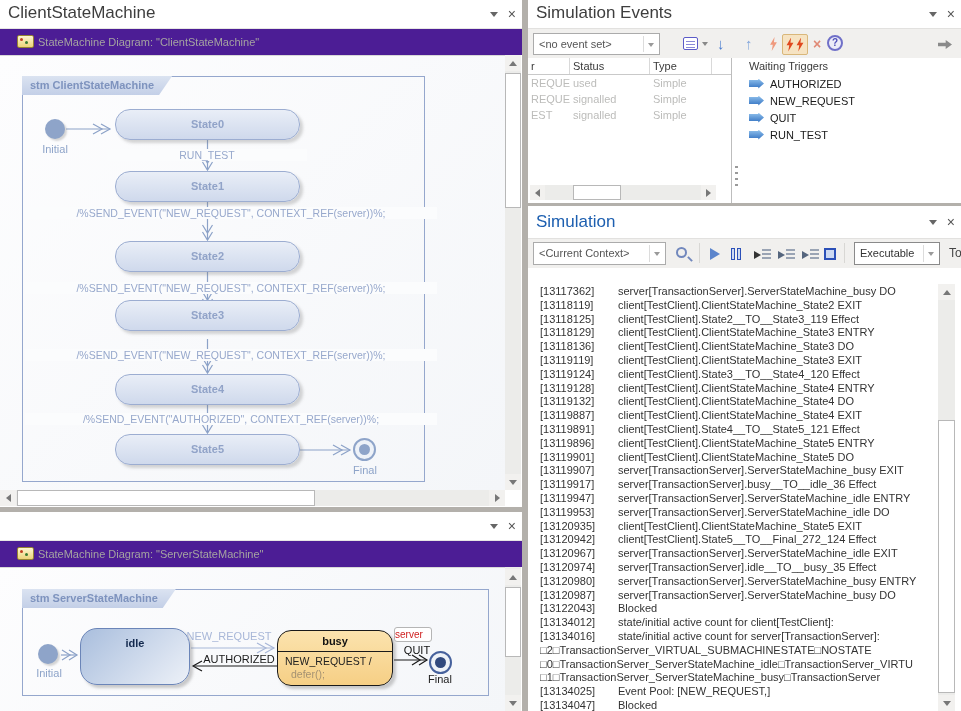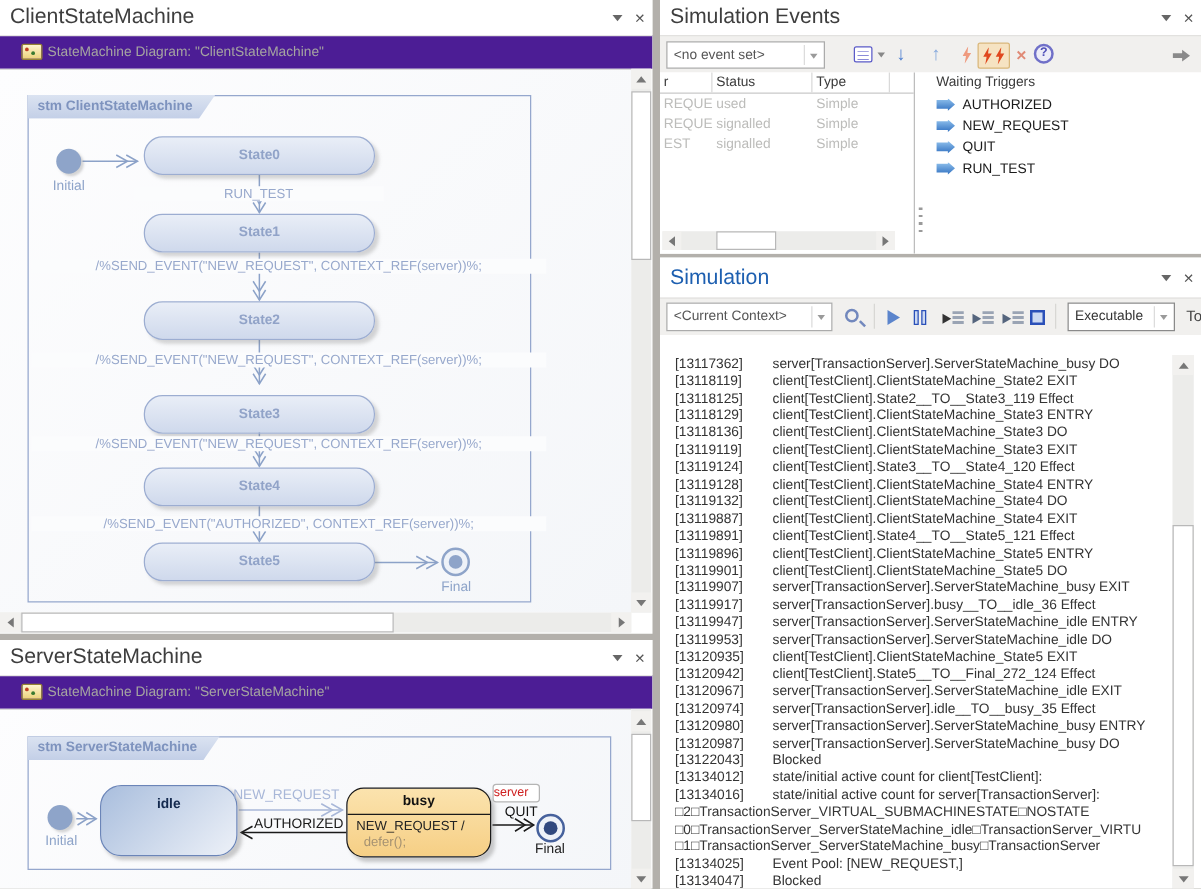--- a/index.html
+++ b/index.html
@@ -36,21 +36,21 @@
                background:linear-gradient(#dbe3f1,#c3cfe7); clip-path:polygon(0 0,100% 0,calc(100% - 13px) 100%,0 100%); white-space:nowrap; }
 
   .dia-svg { position:absolute; left:0; top:0; }
 
   .cstate { position:absolute; left:115px; width:185px; height:31px; border:1.5px solid #9cadd1; border-radius:15px;
             background:linear-gradient(#e9eef7,#cfd9ec); box-shadow:3px 3px 3px rgba(120,120,120,.30);
             font-size:11px; font-weight:bold; color:#91a3c8; text-align:center; line-height:28px; }
   .cstates div.cstate:nth-of-type(1){ top:53px; }
   .cstates div.cstate:nth-of-type(2){ top:115px; }
   .cstates div.cstate:nth-of-type(3){ top:185px; }
-  .cstates div.cstate:nth-of-type(4){ top:260px; }
+  .cstates div.cstate:nth-of-type(4){ top:244px; }
   .cstates div.cstate:nth-of-type(5){ top:318px; }
   .cstates div.cstate:nth-of-type(6){ top:378px; }
 
   .tlabel { position:absolute; left:25px; width:412px; text-align:center; font-size:10.5px; color:#97a8cc; background:#fbfcfd; white-space:nowrap; }
   .tl-0 { top:93px; left:107px; width:200px; }
   .tl-1 { top:151px; } .tl-2 { top:226px; } .tl-3 { top:293px; } .tl-4 { top:357px; }
 
   .node-init { position:absolute; width:20px; height:20px; border-radius:50%; background:#8ea4c9; box-shadow:2px 2px 2px rgba(120,120,120,.3); }
   .node-label { position:absolute; font-size:11px; color:#8ea4c9; text-align:center; white-space:nowrap; }
   .node-final { position:absolute; width:23px; height:23px; border-radius:50%; border:2px solid #8ea4c9; background:#eef2f8; }
@@ -224,21 +224,20 @@
       </div>
     <div class="sthumb" style="left:17px; top:0; width:298px; height:16px;"></div>
     <div class="sbtn" style="right:0; top:0; width:16px; height:16px;">
         <span class="tri-right"></span>
       </div>
   </div>
 </div>
 
 <div class="panel" id="panel-server">
   <div class="titlebar">
-    <div class="t">ServerStateMachine</div>
     <div class="win-btns">
       <span class="chev-down"></span>
       <span class="close-x">×</span>
     </div>
   </div>
   <div class="subbar">
     <span class="dgm-ico"></span>
     <span class="s">StateMachine Diagram: "ServerStateMachine"</span>
   </div>
 

